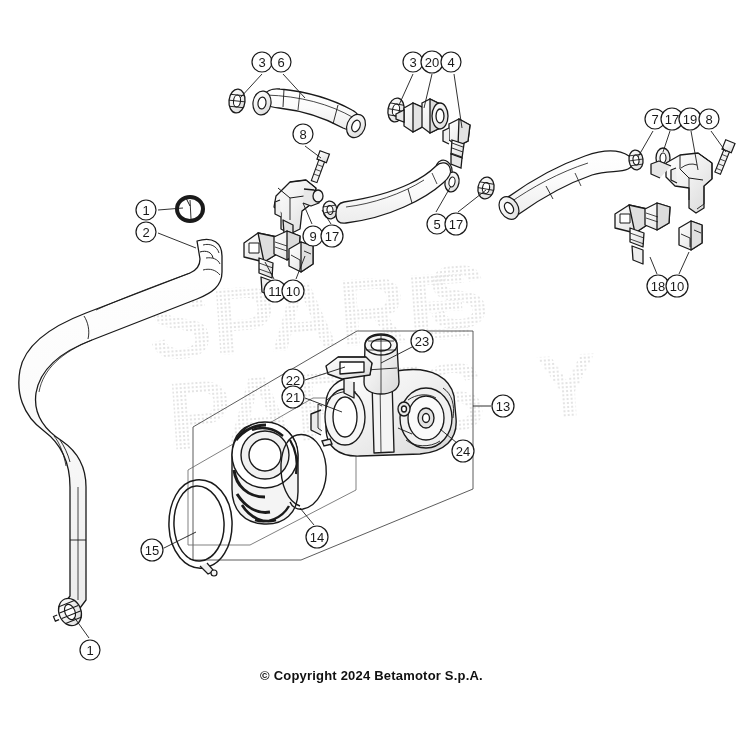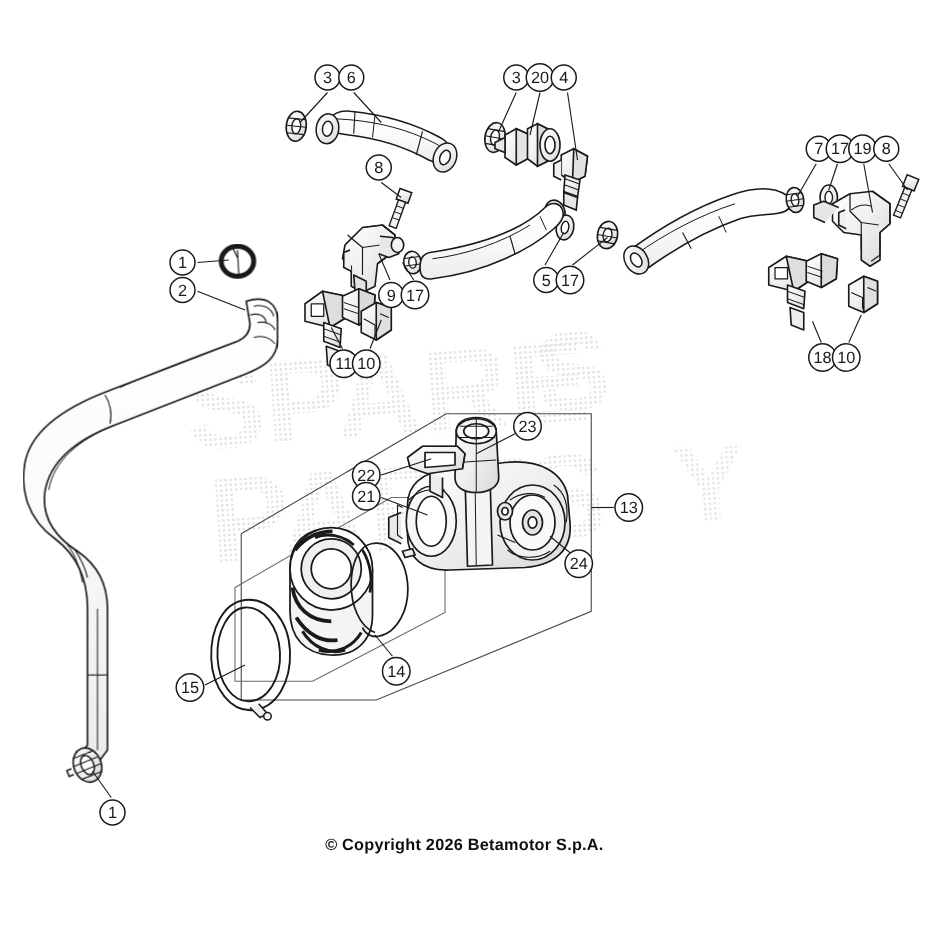--- a/index.html
+++ b/index.html
@@ -491,14 +491,14 @@
         </g>
         <g>
           <path d="M89,638 L74,617" fill="none" stroke="#1a1a1a" stroke-width="0.9"></path>
           <circle cx="90" cy="650" r="10" fill="#ffffff" stroke="#1a1a1a" stroke-width="1.2"></circle>
           <text x="90" y="654.5" text-anchor="middle" font-family="Liberation Sans, sans-serif" font-size="13" fill="#1a1a1a">1</text>
         </g>
       </g>
 
   </svg>
 
-  <div class="copyright">© Copyright 2026 Betamotor S.p.A.</div>
+  <div class="copyright">© Copyright 2024 Betamotor S.p.A.</div>
 </div>
 
 </body></html>

